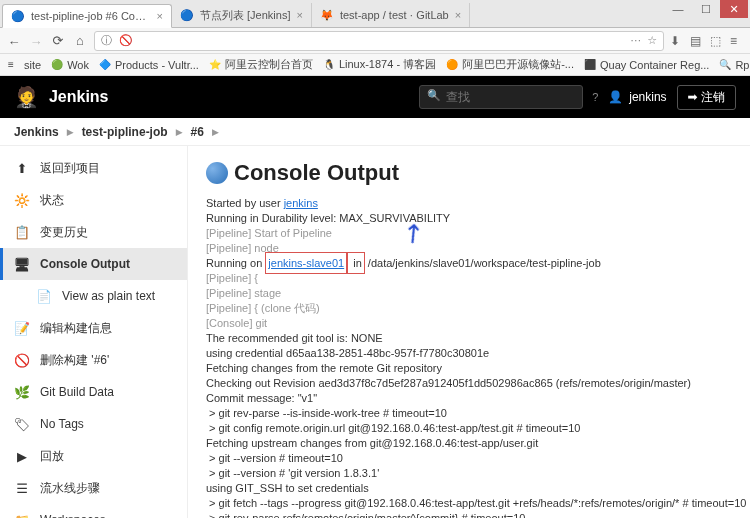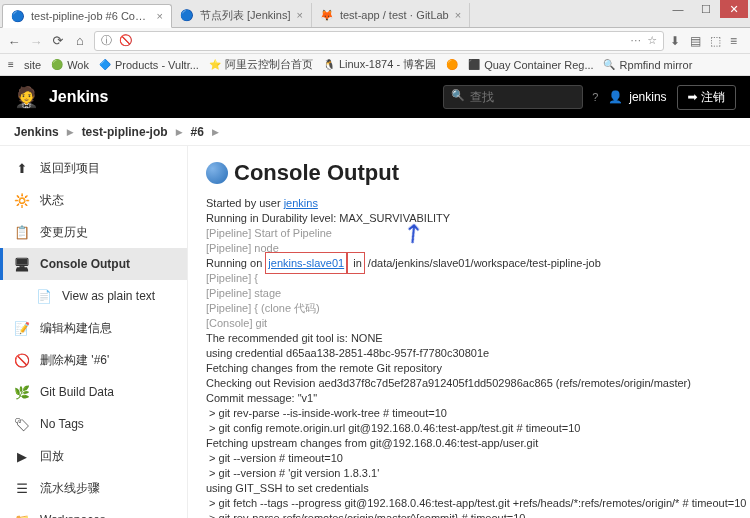--- a/index.html
+++ b/index.html
@@ -28,21 +28,21 @@
 
 
 .bm-bar { height: 22px; background: #f7f7f7; border-bottom: 1px solid #ddd; display: flex; align-items: center; gap: 10px; padding: 0 8px; font-size: 11px; color: #444; }
 .bm { display: flex; align-items: center; gap: 4px; white-space: nowrap; }
 .bm .ico { width: 12px; height: 12px; font-size: 10px; }
 
 
 .jk-head { height: 42px; background: #000; display: flex; align-items: center; padding: 0 14px; color: #fff; gap: 10px; }
 .jk-logo { font-weight: bold; font-size: 16px; }
 .jk-head .search { margin-left: auto; }
-.jk-head .search input { background: #222; border: 1px solid #444; color: #aaa; padding: 4px 24px 4px 8px; border-radius: 3px; width: 140px; font-size:12px; }
+.jk-head .search input { background: #222; border: 1px solid #444; color: #aaa; padding: 4px 24px 4px 8px; border-radius: 3px; width: 164px; font-size:12px; }
 .jk-head .user { display: flex; align-items: center; gap: 6px; font-size: 12px; color:#fff; }
 .jk-head .logout { border: 1px solid #555; padding: 3px 10px; border-radius: 3px; font-size: 12px; }
 
 
 .crumbs { height: 28px; border-bottom: 1px solid #eee; display: flex; align-items: center; gap: 8px; padding: 0 14px; font-size: 12px; color: #333; }
 .crumbs a { color: #333; text-decoration: none; font-weight: 600; }
 .crumbs .sep { color: #999; font-size: 9px; }
 
 
 .layout { display: flex; height: calc(518px - 28px - 26px - 22px - 42px - 28px); }
@@ -123,20 +123,21 @@
   <div class="bm">
       <span class="ico">⭐</span>
       <span>阿里云控制台首页</span>
     </div>
   <div class="bm">
       <span class="ico">🐧</span>
       <span>Linux-1874 - 博客园</span>
     </div>
   <div class="bm">
       <span class="ico">🟠</span>
+      <span>阿里巴巴开源镜像站-...</span>
     </div>
   <div class="bm">
       <span class="ico">⬛</span>
       <span>Quay Container Reg...</span>
     </div>
   <div class="bm">
       <span class="ico">🔍</span>
       <span>Rpmfind mirror</span>
     </div>
 </div>

